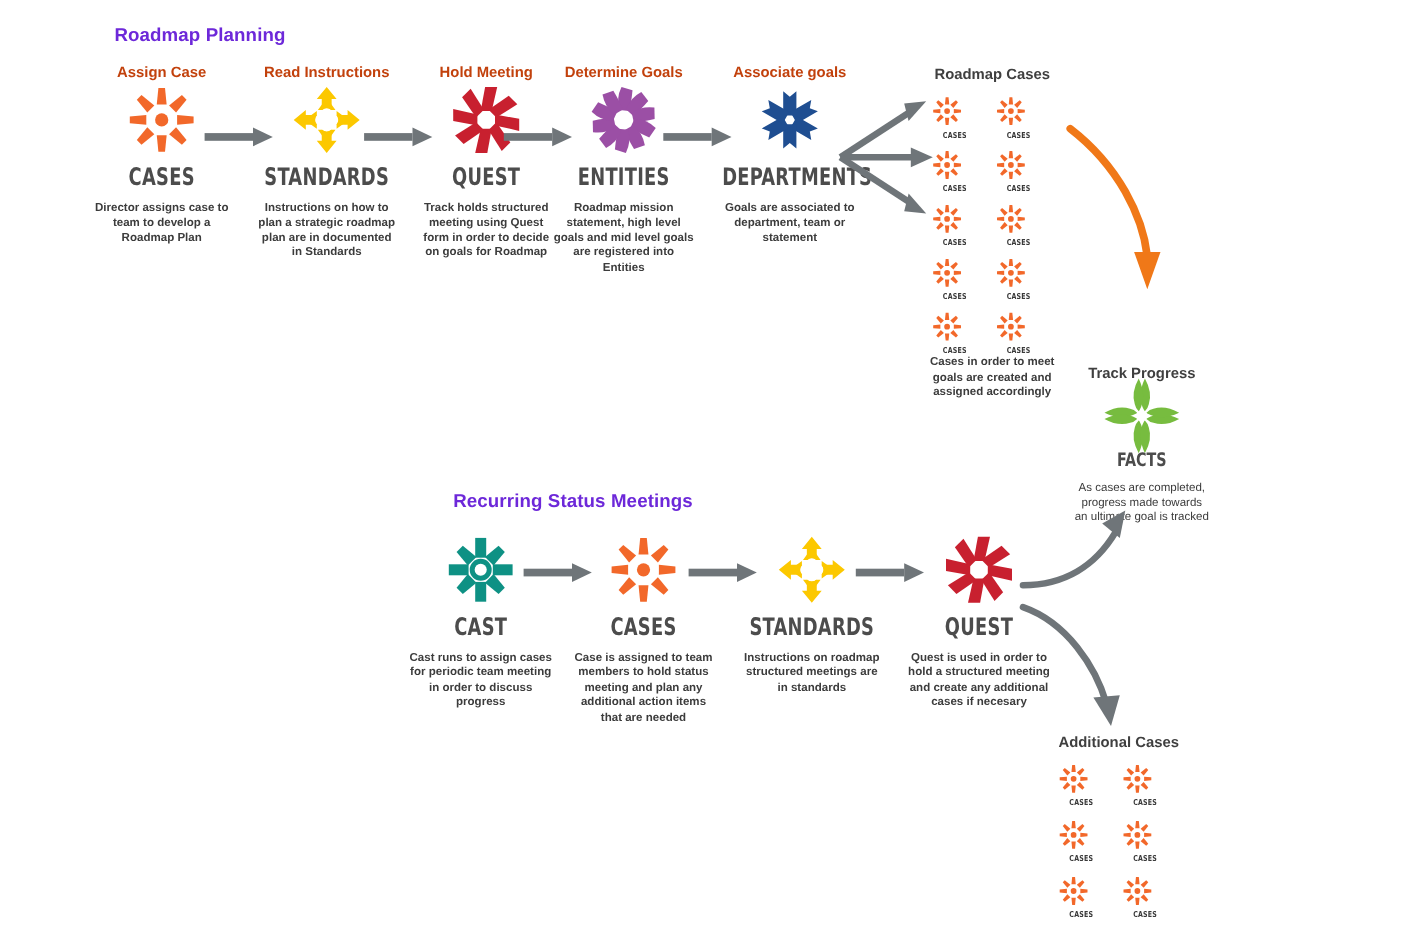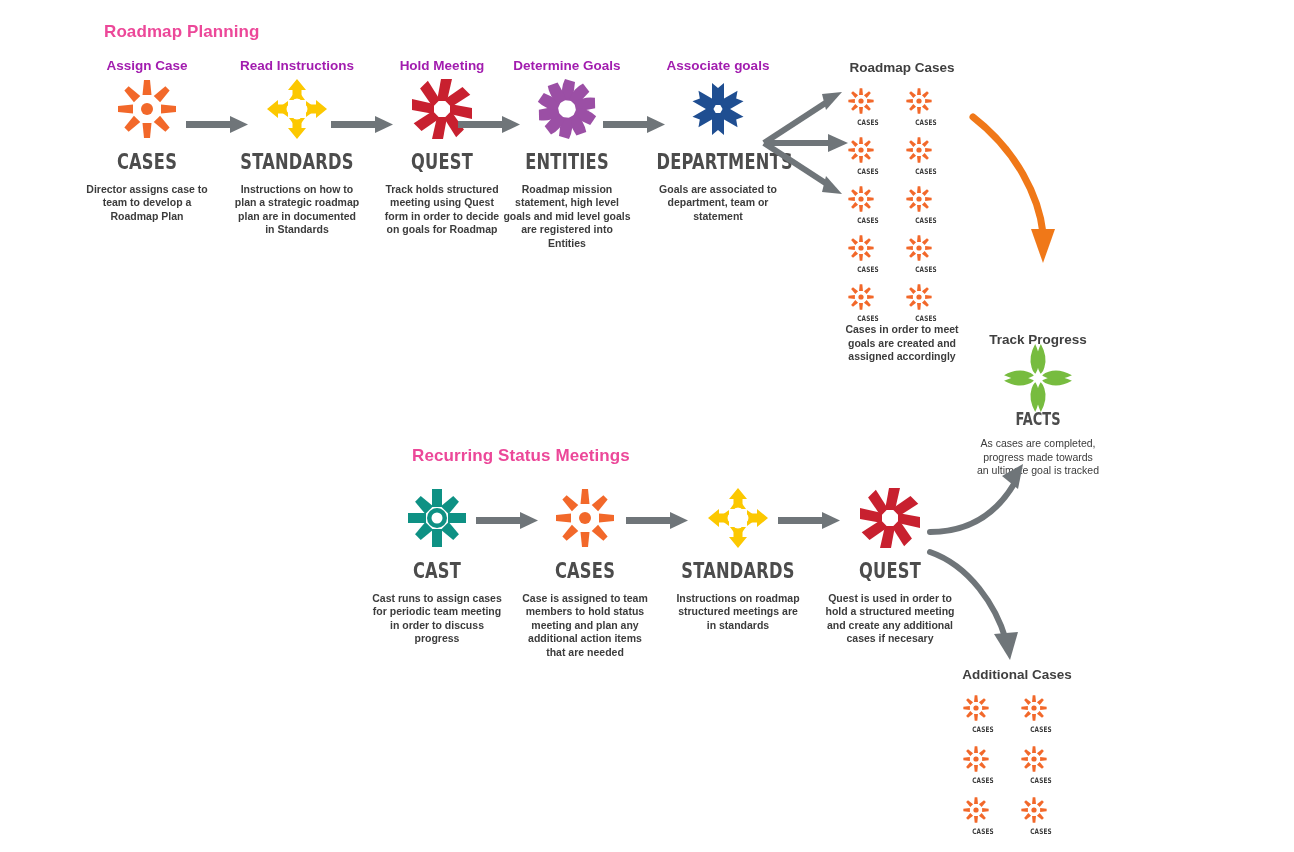--- a/index.html
+++ b/index.html
@@ -6,26 +6,26 @@
   body{
     width:1294px;height:852px;position:relative;overflow:hidden;
     font-family:"Liberation Sans","DejaVu Sans",sans-serif;
     color:#3b3b3b;
     -webkit-font-smoothing:antialiased;
   }
   .abs{position:absolute;}
 
   
   .section-title{
-    font-size:17px;font-weight:bold;color:#ec4899;letter-spacing:.1px;white-space:nowrap;
+    font-size:17px;font-weight:bold;color:#6d28d9;letter-spacing:.1px;white-space:nowrap;
   }
 
   
   .step-title{
-    font-size:13.5px;font-weight:bold;color:#a21caf;text-align:center;white-space:nowrap;
+    font-size:13.5px;font-weight:bold;color:#c2410c;text-align:center;white-space:nowrap;
   }
 
   
   .node{width:150px;text-align:center;}
   .node .glyph{height:72px;display:flex;align-items:center;justify-content:center;}
   .node .name{
     font-size:22px;font-weight:bold;color:#4c4c4c;letter-spacing:.3px;
     margin-top:4px;
     font-family:"DejaVu Sans Condensed","Liberation Sans Narrow","Liberation Sans",sans-serif;
     transform:scaleX(.82);

